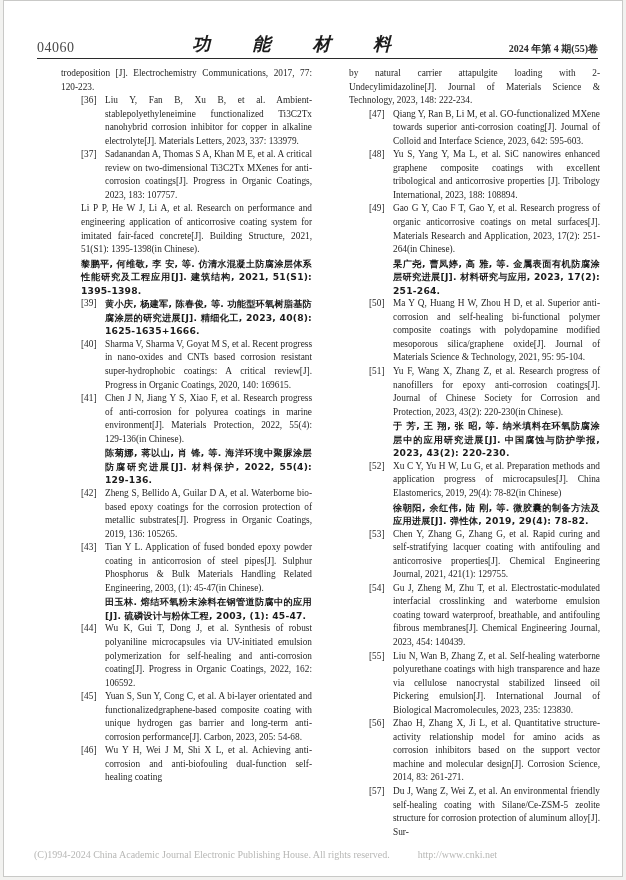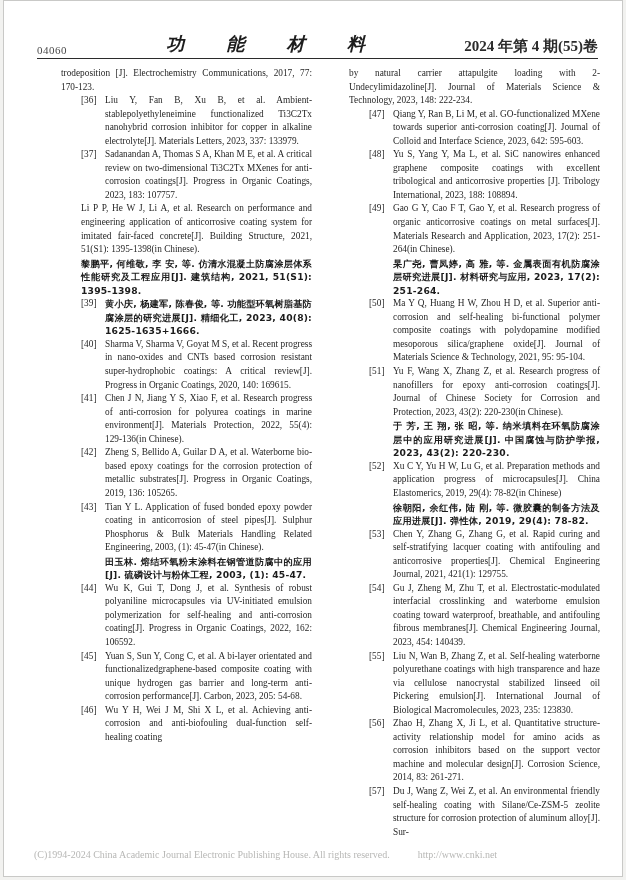--- a/index.html
+++ b/index.html
@@ -21,37 +21,37 @@
     position: absolute;
     left: 33px; right: 24px; top: 40px;
     height: 18px;
     display: flex;
     align-items: flex-end;
     justify-content: space-between;
     border-bottom: 1.6px solid #2b2b2b;
     padding-bottom: 2px;
   }
   .page-number {
-    font-size: 11px;
+    font-size: 14px;
     letter-spacing: 0.5px;
     color: #4a4a4a;
     margin-top: 36px;
   }
   .journal-title {
     font-size: 18px;
     font-weight: bold;
     font-style: italic;
     letter-spacing: 18px;
     color: #1d1d1d;
     transform: translateX(9px);
     font-family: "DejaVu Serif", serif;
     white-space: nowrap;
   }
   .issue-info {
-    font-size: 15px;
+    font-size: 10px;
     font-weight: bold;
     color: #2b2b2b;
     white-space: nowrap;
   }
   
   .columns {
     position: absolute;
     left: 33px; right: 22px; top: 66px;
     display: flex;
     gap: 13px;
@@ -102,21 +102,21 @@
 <div class="page">
 
   <div class="header">
     <span class="page-number">04060</span>
     <span class="journal-title">功 能 材 料</span>
     <span class="issue-info">2024 年第 4 期(55)卷</span>
   </div>
 
   <div class="columns">
     <div class="col" id="col-0">
-        <div class="carryover">trodeposition [J]. Electrochemistry Communications, 2017, 77: 170-123.</div>
+        <div class="carryover">trodeposition [J]. Electrochemistry Communications, 2017, 77: 120-223.</div>
         <div class="ref">
           <div class="ref-label">[36]</div>
           <div class="ref-body">
             <div class="en">Liu Y, Fan B, Xu B, et al. Ambient-stablepolyethyleneimine functionalized Ti3C2Tx nanohybrid corrosion inhibitor for copper in alkaline electrolyte[J]. Materials Letters, 2023, 337: 133979.</div>
           </div>
         </div>
         <div class="ref">
           <div class="ref-label">[37]</div>
           <div class="ref-body">
             <div class="en">Sadanandan A, Thomas S A, Khan M E, et al. A critical review on two-dimensional Ti3C2Tx MXenes for anti-corrosion coatings[J]. Progress in Organic Coatings, 2023, 183: 107757.</div>
@@ -137,20 +137,21 @@
         <div class="ref">
           <div class="ref-label">[40]</div>
           <div class="ref-body">
             <div class="en">Sharma V, Sharma V, Goyat M S, et al. Recent progress in nano-oxides and CNTs based corrosion resistant super-hydrophobic coatings: A critical review[J]. Progress in Organic Coatings, 2020, 140: 169615.</div>
           </div>
         </div>
         <div class="ref">
           <div class="ref-label">[41]</div>
           <div class="ref-body">
             <div class="en">Chen J N, Jiang Y S, Xiao F, et al. Research progress of anti-corrosion for polyurea coatings in marine environment[J]. Materials Protection, 2022, 55(4): 129-136(in Chinese).</div>
+            <div class="cn">陈菊娜, 蒋以山, 肖 锋, 等. 海洋环境中聚脲涂层防腐研究进展[J]. 材料保护, 2022, 55(4): 129-136.</div>
           </div>
         </div>
         <div class="ref">
           <div class="ref-label">[42]</div>
           <div class="ref-body">
             <div class="en">Zheng S, Bellido A, Guilar D A, et al. Waterborne bio-based epoxy coatings for the corrosion protection of metallic substrates[J]. Progress in Organic Coatings, 2019, 136: 105265.</div>
           </div>
         </div>
         <div class="ref">
           <div class="ref-label">[43]</div>

